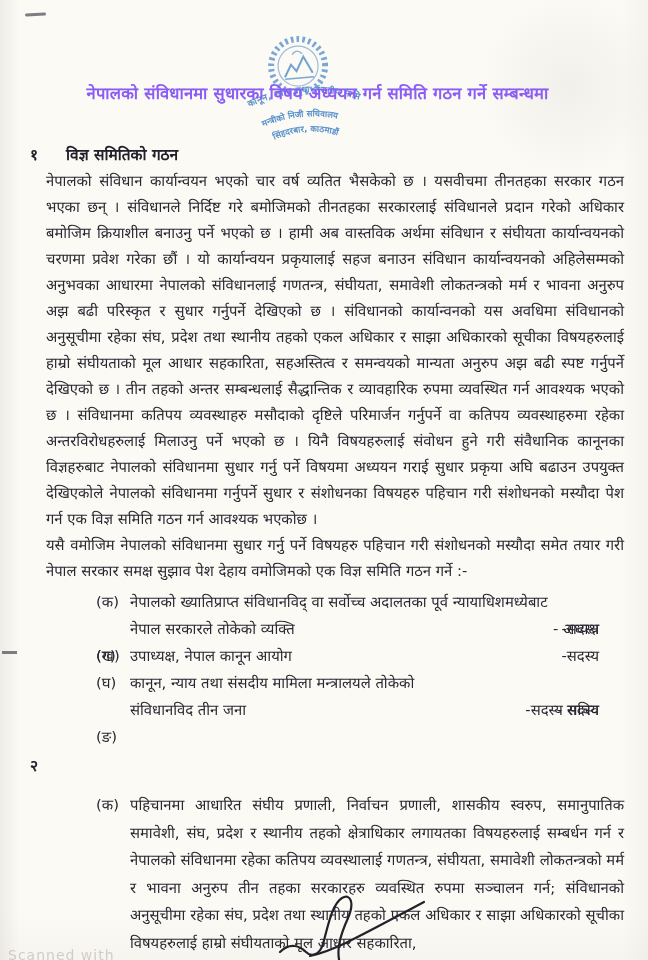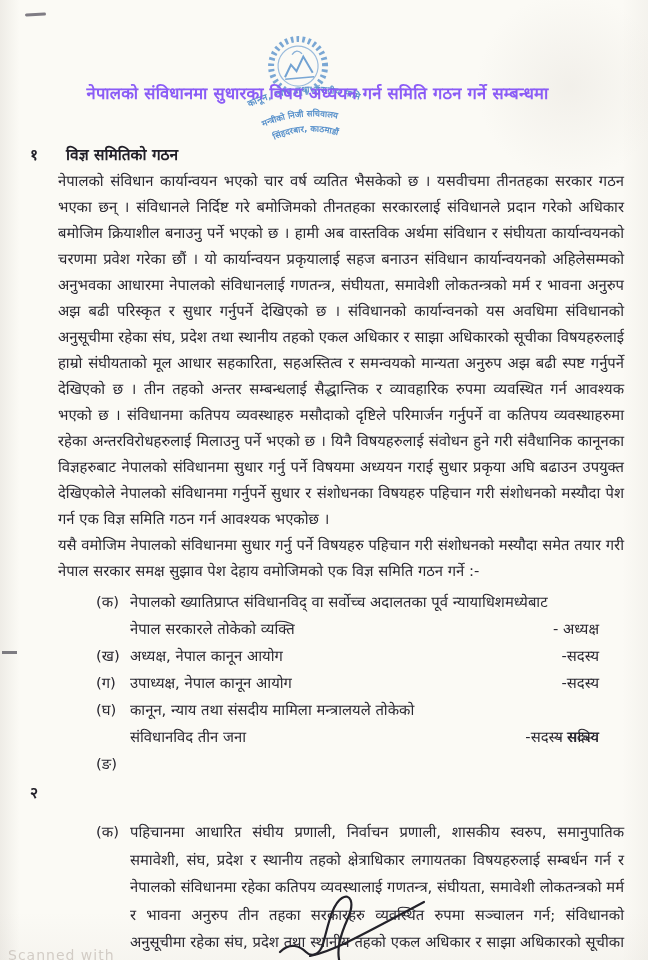--- a/index.html
+++ b/index.html
@@ -28,21 +28,21 @@
   .stamp{
     position:absolute;top:26px;left:238px;width:124px;height:124px;z-index:2;
     transform:rotate(-5deg);opacity:.92;
   }
   .content{
     position:absolute;top:142px;left:30px;width:594px;z-index:1;
     font-size:14.8px;line-height:26px;
   }
   .sec-head{display:flex;font-weight:bold;font-size:15.5px;color:#211f28;}
   .sec-num{width:36px;flex:0 0 36px;}
-  .body-block{margin-left:28px;text-align:justify;}
+  .body-block{margin-left:16px;text-align:justify;}
   .members{margin-top:4px;}
   .member{position:relative;line-height:27px;}
   .member .label{position:absolute;left:66px;top:0;}
   .member .l1,.member .l2{margin-left:100px;}
   .member .role{position:absolute;right:25px;bottom:0;white-space:nowrap;}
   .sec2{margin-top:30px;}
   .s2item{position:relative;margin-top:12px;line-height:27.5px;}
   .s2item .label{position:absolute;left:66px;top:0;}
   .s2item .text{margin-left:100px;width:494px;text-align:justify;}
   .mark-dash-top{
@@ -105,21 +105,20 @@
 
     <div class="members">
       <div class="member">
         <span class="label">(क)</span>
         <div class="l1">नेपालको ख्यातिप्राप्त संविधानविद् वा सर्वोच्च अदालतका पूर्व न्यायाधिशमध्येबाट</div>
         <div class="l2">नेपाल सरकारले तोकेको व्यक्ति</div>
         <span class="role">- अध्यक्ष</span>
       </div>
       <div class="member">
         <span class="label">(ख)</span>
-        <div class="l1">अध्यक्ष, नेपाल कानून आयोग</div>
         <span class="role">-सदस्य</span>
       </div>
       <div class="member">
         <span class="label">(ग)</span>
         <div class="l1">उपाध्यक्ष, नेपाल कानून आयोग</div>
         <span class="role">-सदस्य</span>
       </div>
       <div class="member">
         <span class="label">(घ)</span>
         <div class="l1">कानून, न्याय तथा संसदीय मामिला मन्त्रालयले तोकेको</div>

